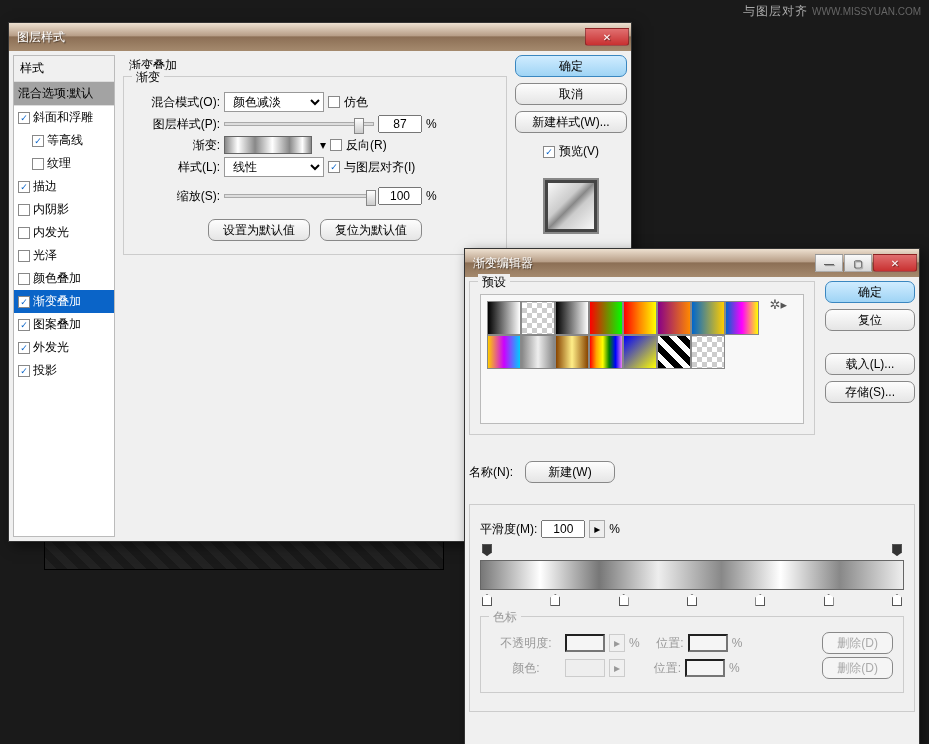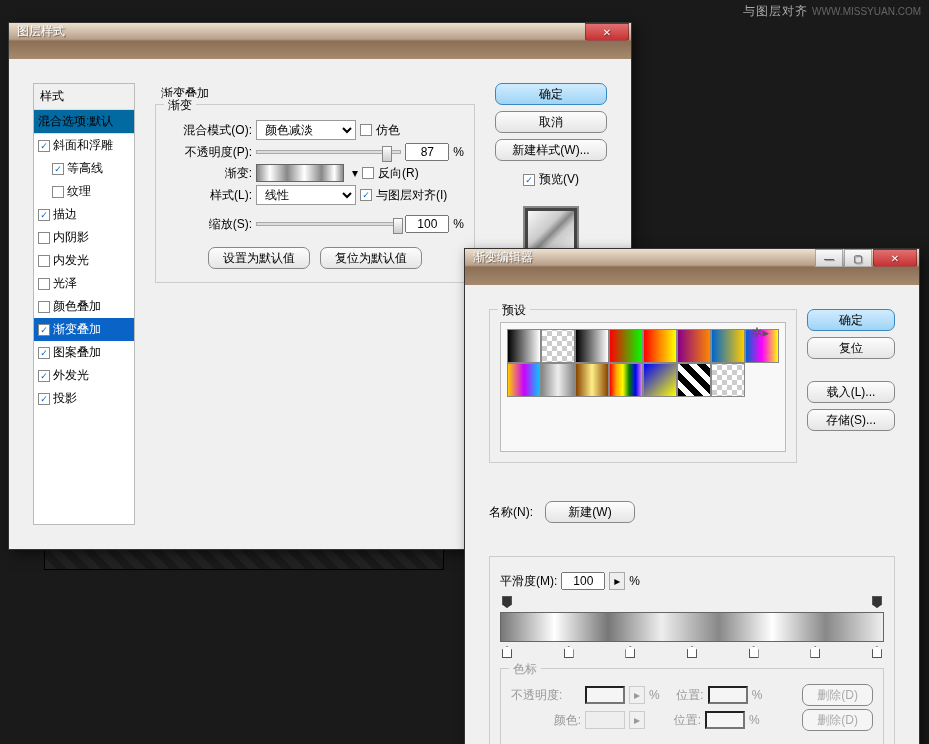--- a/index.html
+++ b/index.html
@@ -1,25 +1,25 @@
 <!DOCTYPE html>
 <html><head>
 <meta charset="utf-8">
 <style>
 *{box-sizing:border-box;margin:0;padding:0;font-family:"Microsoft YaHei",SimSun,sans-serif;font-size:12px}
 body{background:#1a1a1a;width:929px;height:744px;position:relative;overflow:hidden}
 .watermark{position:absolute;top:3px;right:8px;color:#aaa;font-size:11px;letter-spacing:1px}
 .watermark .sub{color:#666;font-size:10px;letter-spacing:0}
 .damask{position:absolute;left:44px;top:540px;width:400px;height:30px;background:repeating-linear-gradient(45deg,#222,#222 8px,#1a1a1a 8px,#1a1a1a 16px);border:1px solid #000}
 .win{position:absolute;background:#f0f0f0;border:1px solid #333;box-shadow:4px 4px 12px rgba(0,0,0,.5)}
-.titlebar{height:36px;background:linear-gradient(to bottom,#ede0d0 0%,#b89f88 45%,#8c6f55 50%,#a58a6e 100%);display:flex;padding:0 2px 0 8px;color:#fff;text-shadow:1px 1px 1px rgba(0,0,0,.5)}
+.titlebar{height:28px;background:linear-gradient(to bottom,#ede0d0 0%,#b89f88 45%,#8c6f55 50%,#a58a6e 100%);display:flex;align-items:center;padding:0 2px 0 8px;color:#fff;text-shadow:1px 1px 1px rgba(0,0,0,.5)}
 .titlebar .spacer{flex:1}
 .winbtn{width:28px;height:18px;margin-left:1px;border:1px solid rgba(0,0,0,.3);display:flex;align-items:center;justify-content:center;font-size:10px;color:#333;background:linear-gradient(#fafafa,#d8d8d8)}
 .winbtn.close{width:44px;background:linear-gradient(#e07070,#c83030);color:#fff;border-radius:0 0 3px 3px}
-.winbody{background:#f0f0f0;padding:24px;display:flex;gap:20px}
+.winbody{background:#f0f0f0;padding:4px;display:flex;gap:8px}
 .sidepanel{width:102px;border:1px solid #bbb;background:#fff}
 .side-h{background:#f0f0f0;padding:4px 6px;border-bottom:1px solid #ddd}
 .side-item{display:flex;align-items:center;padding:3px 4px;gap:3px;cursor:default}
 .side-item.sel{background:#0a64c8;color:#fff}
 .side-item.indent{padding-left:18px}
 .chk{width:12px;height:12px;border:1px solid #888;background:#fff;display:inline-flex;align-items:center;justify-content:center;font-size:9px;color:#0a64c8}
 .main{flex:1;position:relative}
 .grp{border:1px solid #ccc;position:relative;padding:12px 10px 10px;margin-bottom:8px}
 .grp>.legend{position:absolute;top:-8px;left:8px;background:#f0f0f0;padding:0 4px}
 .row{display:flex;align-items:center;margin:3px 0;gap:4px}
@@ -60,21 +60,21 @@
 
 <div class="win" style="left:8px;top:22px;width:624px">
   <div class="titlebar">
     <span>图层样式</span>
     <div class="spacer"></div>
     <div class="winbtn close">✕</div>
   </div>
   <div class="winbody" style="height:490px">
     <div class="sidepanel">
       <div class="side-h">样式</div>
-      <div class="side-item" style="border-bottom:1px solid #ddd;background:#0369a1">
+      <div class="side-item" style="border-bottom:1px solid #ddd;background:#a3a3a3">
           <span>混合选项:默认</span>
         </div>
       <div id="styleItems">
           <div class="side-item">
             <span class="chk">✓</span>
             <span>斜面和浮雕</span>
           </div>
           <div class="side-item indent">
             <span class="chk">✓</span>
             <span>等高线</span>
@@ -126,21 +126,21 @@
         <div style="padding:2px 6px">渐变叠加</div>
         <div class="grp">
           <div class="legend">渐变</div>
           <div class="row">
               <span class="lbl">混合模式(O):</span>
               <select><option>颜色减淡</option></select>
               <span class="chk"></span>
               <span>仿色</span>
             </div>
           <div class="row">
-              <span class="lbl">不透明度(P):</span>
+              <span class="lbl">图层样式(P):</span>
               <div class="slider s87"></div>
               <input class="num" value="87" style="">
               <span>%</span>
             </div>
           <div class="row">
               <span class="lbl">渐变:</span>
               <div class="gradsw"></div>
               <span style="margin-left:4px">▾</span>
               <span class="chk"></span>
               <span>反向(R)</span>
@@ -246,31 +246,31 @@
           <div class="stop"></div>
           <div class="stop"></div>
           <div class="stop"></div>
           <div class="stop"></div>
           <div class="stop"></div>
           <div class="stop"></div>
         </div>
       <div class="grp dis" style="margin-top:10px">
         <div class="legend">色标</div>
         <div class="row">
-            <span style="width:70px;text-align:left">不透明度:</span>
+            <span style="width:70px;text-align:center">不透明度:</span>
             <input class="num" style="width: 40px;">
             <span style="border:1px solid #ccc;padding:1px 4px">▸</span>
             <span>%</span>
             <span style="width:40px;text-align:right">位置:</span>
             <input class="num" style="width: 40px;">
             <span>%</span>
             <button class="btn" style="margin-left:auto">删除(D)</button>
           </div>
         <div class="row">
-            <span style="width:70px;text-align:right">颜色:</span>
+            <span style="width:70px;text-align:center">颜色:</span>
             <span style="width:40px;height:18px;border:1px solid #ccc;background:#eee"></span>
             <span style="border:1px solid #ccc;padding:1px 4px">▸</span>
             <span style="width:52px;text-align:right">位置:</span>
             <input class="num" style="width: 40px;">
             <span>%</span>
             <button class="btn" style="margin-left:auto">删除(D)</button>
           </div>
       </div>
     </div>
   </div>

